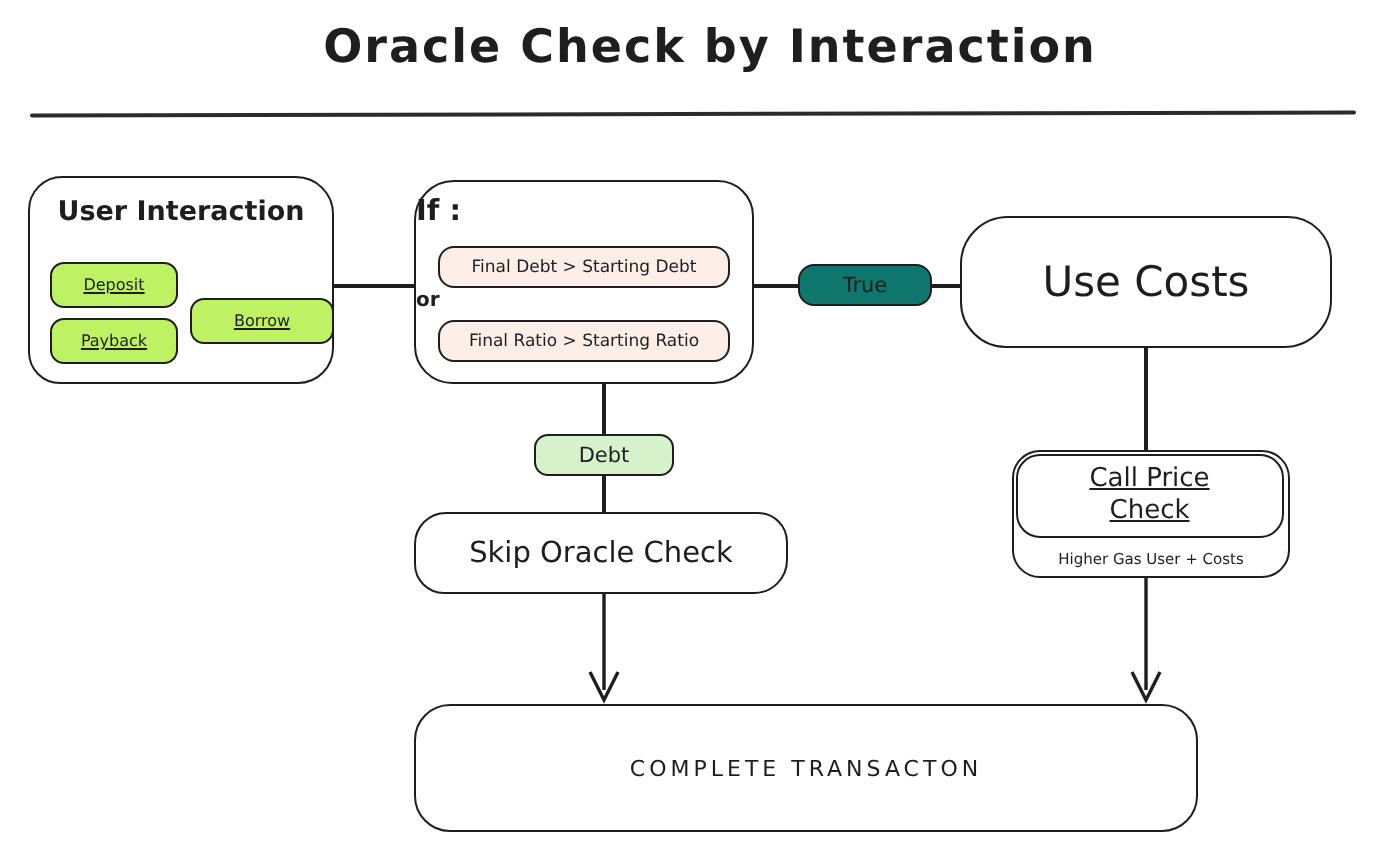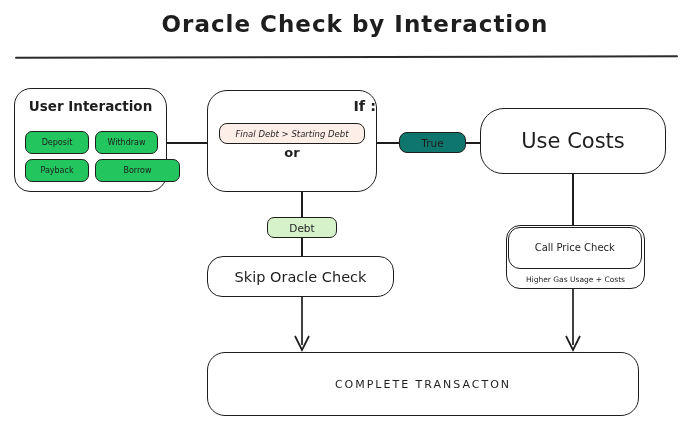--- a/index.html
+++ b/index.html
@@ -37,43 +37,43 @@
   }
   .flex-center { display: flex; align-items: center; justify-content: center; }
 
   
   .ui-box { left: 14px; top: 88px; width: 153px; height: 104px; border-radius: 17px 19px 18px 16px; }
   .ui-title { position: absolute; top: 9px; left: 0; width: 100%; text-align: center; font-size: 13.5px; font-weight: bold; }
   .mini-btn {
     position: absolute;
     border: 1.3px solid #1e1e1e;
     border-radius: 7px;
-    background: #22c55e;
+    background: #bef264;
     font-size: 8px;
-    display: flex; align-items: center; justify-content: center;
+    display: flex; align-items: center; justify-content: center; text-decoration: underline;
   }
   .btn-deposit  { left: 10px; top: 42px; width: 64px; height: 23px; }
   .btn-withdraw { left: 80px; top: 42px; width: 63px; height: 23px; }
   .btn-payback  { left: 10px; top: 70px; width: 64px; height: 23px; }
-  .btn-borrow   { left: 80px; top: 70px; width: 85px; height: 23px; }
+  .btn-borrow   { left: 80px; top: 60px; width: 72px; height: 23px; }
 
   
   .if-box { left: 207px; top: 90px; width: 170px; height: 102px; border-radius: 20px 18px 20px 19px; }
-  .if-title { position: absolute; top: 7px; left: 0; width: 100%; text-align: right; font-size: 14.5px; font-weight: bold; }
+  .if-title { position: absolute; top: 7px; left: 0; width: 100%; text-align: left; font-size: 14.5px; font-weight: bold; }
   .cond {
     position: absolute;
     left: 11px; width: 146px; height: 21px;
     border: 1.3px solid #1e1e1e;
     border-radius: 8px;
     background: #fdeee7;
     font-size: 8.5px;
-    display: flex; align-items: center; justify-content: center; font-style: italic;
+    display: flex; align-items: center; justify-content: center;
   }
   .cond-1 { top: 32px; }
-  .or-label { position: absolute; top: 54px; left: 0; width: 100%; text-align: center; font-size: 13px; font-weight: bold; }
+  .or-label { position: absolute; top: 54px; left: 0; width: 100%; font-size: 10px; font-weight: bold; }
   .cond-2 { top: 69px; }
 
   
   .pill {
     position: absolute;
     border: 1.4px solid #1e1e1e;
     font-size: 10.5px;
     display: flex; align-items: center; justify-content: center;
     z-index: 2;
   }
@@ -88,27 +88,28 @@
 
   
   .call-outer { left: 506px; top: 225px; width: 139px; height: 64px; border-radius: 14px; }
   .call-inner {
     position: absolute; left: 0.5px; top: 0.5px;
     width: 134.5px; height: 42px;
     border: 1.4px solid #1e1e1e;
     border-radius: 12px;
     display: flex; align-items: center; justify-content: center;
     text-align: center;
-    font-size: 10px; line-height: 1.2;
+    font-size: 13px; line-height: 1.2;
     padding: 0 16px;
+    text-decoration: underline;
   }
   .call-sub { position: absolute; bottom: 4px; left: 0; width: 100%; text-align: center; font-size: 7.5px; }
 
   
-  .complete-box { left: 207px; top: 352px; width: 432px; height: 64px; border-radius: 18px; font-size: 11px; letter-spacing: 2px; }
+  .complete-box { left: 207px; top: 352px; width: 392px; height: 64px; border-radius: 18px; font-size: 11px; letter-spacing: 2px; }
 
   
   .conn { position: absolute; background: #1e1e1e; z-index: 1; }
   .conn-ui-if      { left: 167px; top: 142px; width: 40px; height: 1.7px; }
   .conn-if-true    { left: 377px; top: 142px; width: 23px; height: 1.7px; }
   .conn-true-orc   { left: 465px; top: 142px; width: 16px; height: 1.7px; }
   .conn-if-skip    { left: 301px; top: 192px; width: 1.7px; height: 65px; }
   .conn-orc-call   { left: 572px; top: 174px; width: 1.7px; height: 52px; }
   .arrow-svg { position: absolute; z-index: 1; }
   .arrow-1 { left: 293px; top: 297px; }
@@ -118,47 +119,47 @@
 <body>
 
 <div class="canvas">
 
   <div class="title">Oracle Check by Interaction</div>
   <div class="divider"></div>
 
   <div class="node ui-box">
     <div class="ui-title">User Interaction</div>
     <div class="mini-btn btn-deposit">Deposit</div>
-    <div class="mini-btn btn-withdraw">Withdraw</div>
     <div class="mini-btn btn-payback">Payback</div>
     <div class="mini-btn btn-borrow">Borrow</div>
   </div>
 
   <div class="node if-box">
     <div class="if-title">If :</div>
     <div class="cond cond-1">Final Debt &gt; Starting Debt</div>
     <div class="or-label">or</div>
+    <div class="cond cond-2">Final Ratio &gt; Starting Ratio</div>
   </div>
 
   <div class="conn conn-ui-if"></div>
   <div class="conn conn-if-true"></div>
   <div class="conn conn-true-orc"></div>
   <div class="conn conn-if-skip"></div>
   <div class="conn conn-orc-call"></div>
 
   <div class="pill pill-true">True</div>
   <div class="pill pill-false">Debt</div>
 
   <div class="node oracle-box flex-center">Use Costs</div>
 
   <div class="node skip-box flex-center">Skip Oracle Check</div>
 
   <div class="node call-outer">
     <div class="call-inner">Call Price Check</div>
-    <div class="call-sub">Higher Gas Usage + Costs</div>
+    <div class="call-sub">Higher Gas User + Costs</div>
   </div>
 
   <svg class="arrow-svg arrow-1" width="18" height="56" viewBox="0 0 18 56">
     <line x1="9" y1="0" x2="9" y2="48" stroke="#1e1e1e" stroke-width="1.7"></line>
     <polyline points="2,39 9,53 16,39" fill="none" stroke="#1e1e1e" stroke-width="1.7"></polyline>
   </svg>
   <svg class="arrow-svg arrow-2" width="18" height="64" viewBox="0 0 18 64">
     <line x1="9" y1="0" x2="9" y2="56" stroke="#1e1e1e" stroke-width="1.7"></line>
     <polyline points="2,47 9,61 16,47" fill="none" stroke="#1e1e1e" stroke-width="1.7"></polyline>
   </svg>

